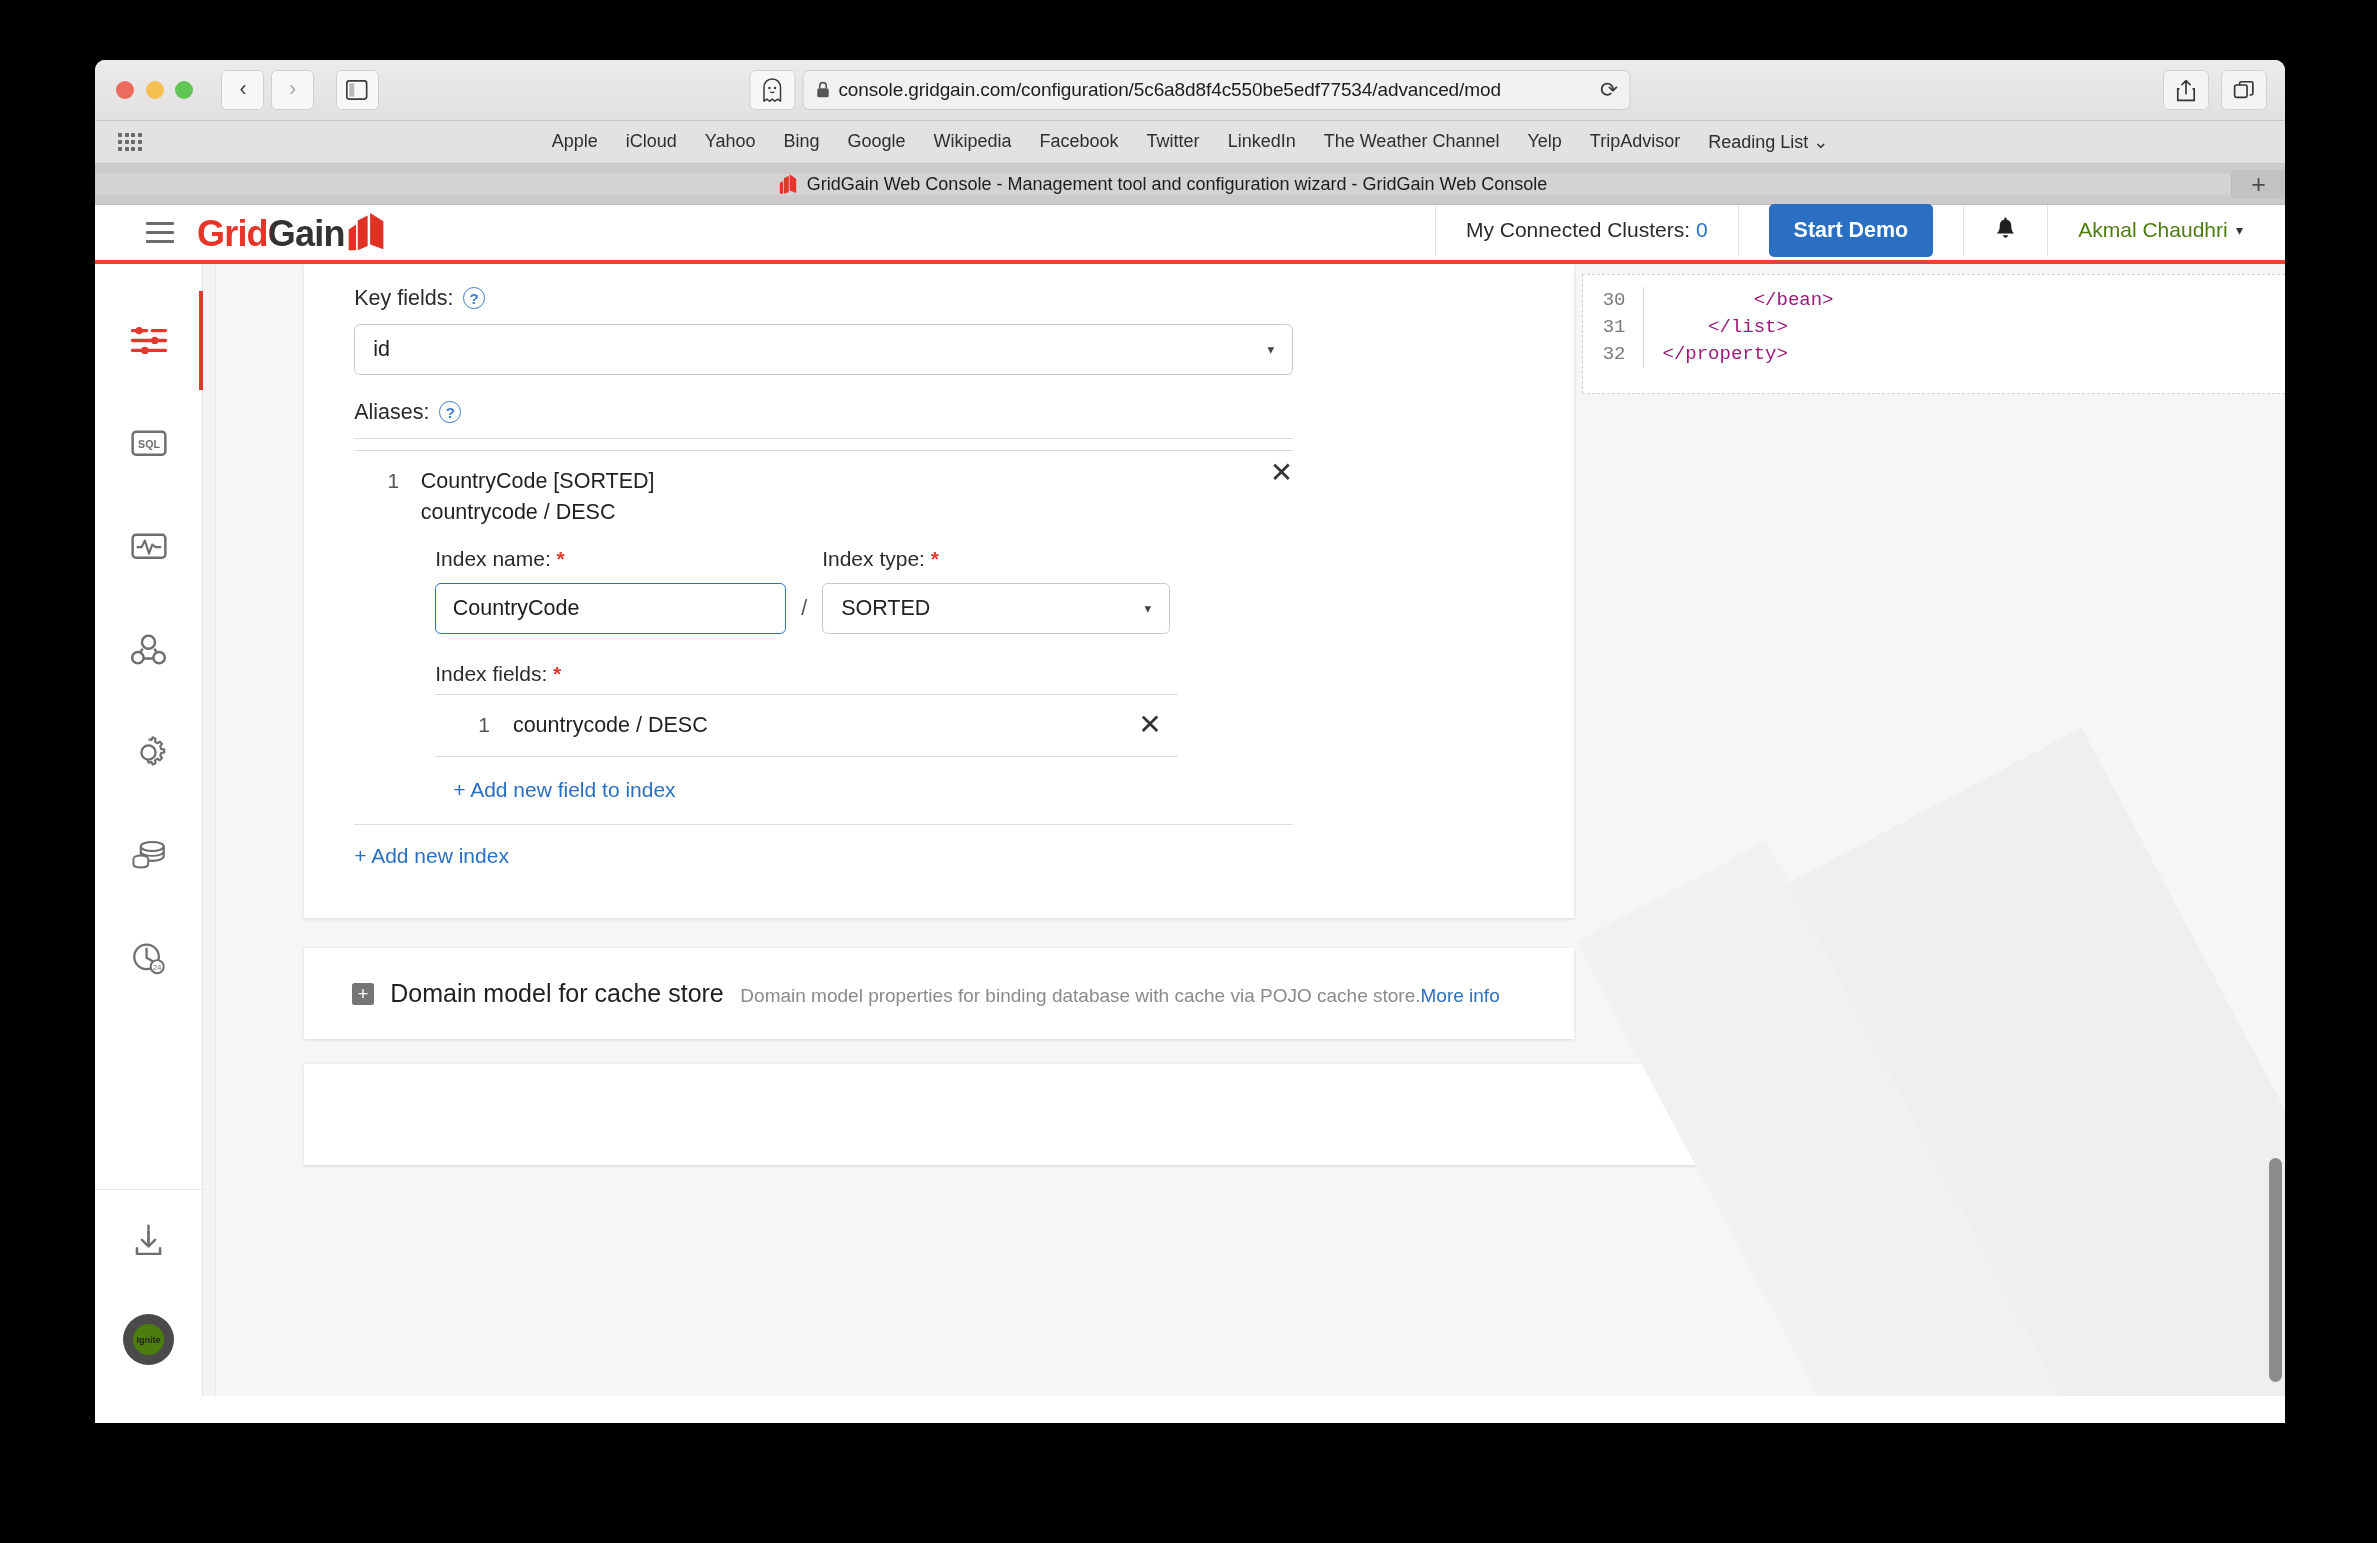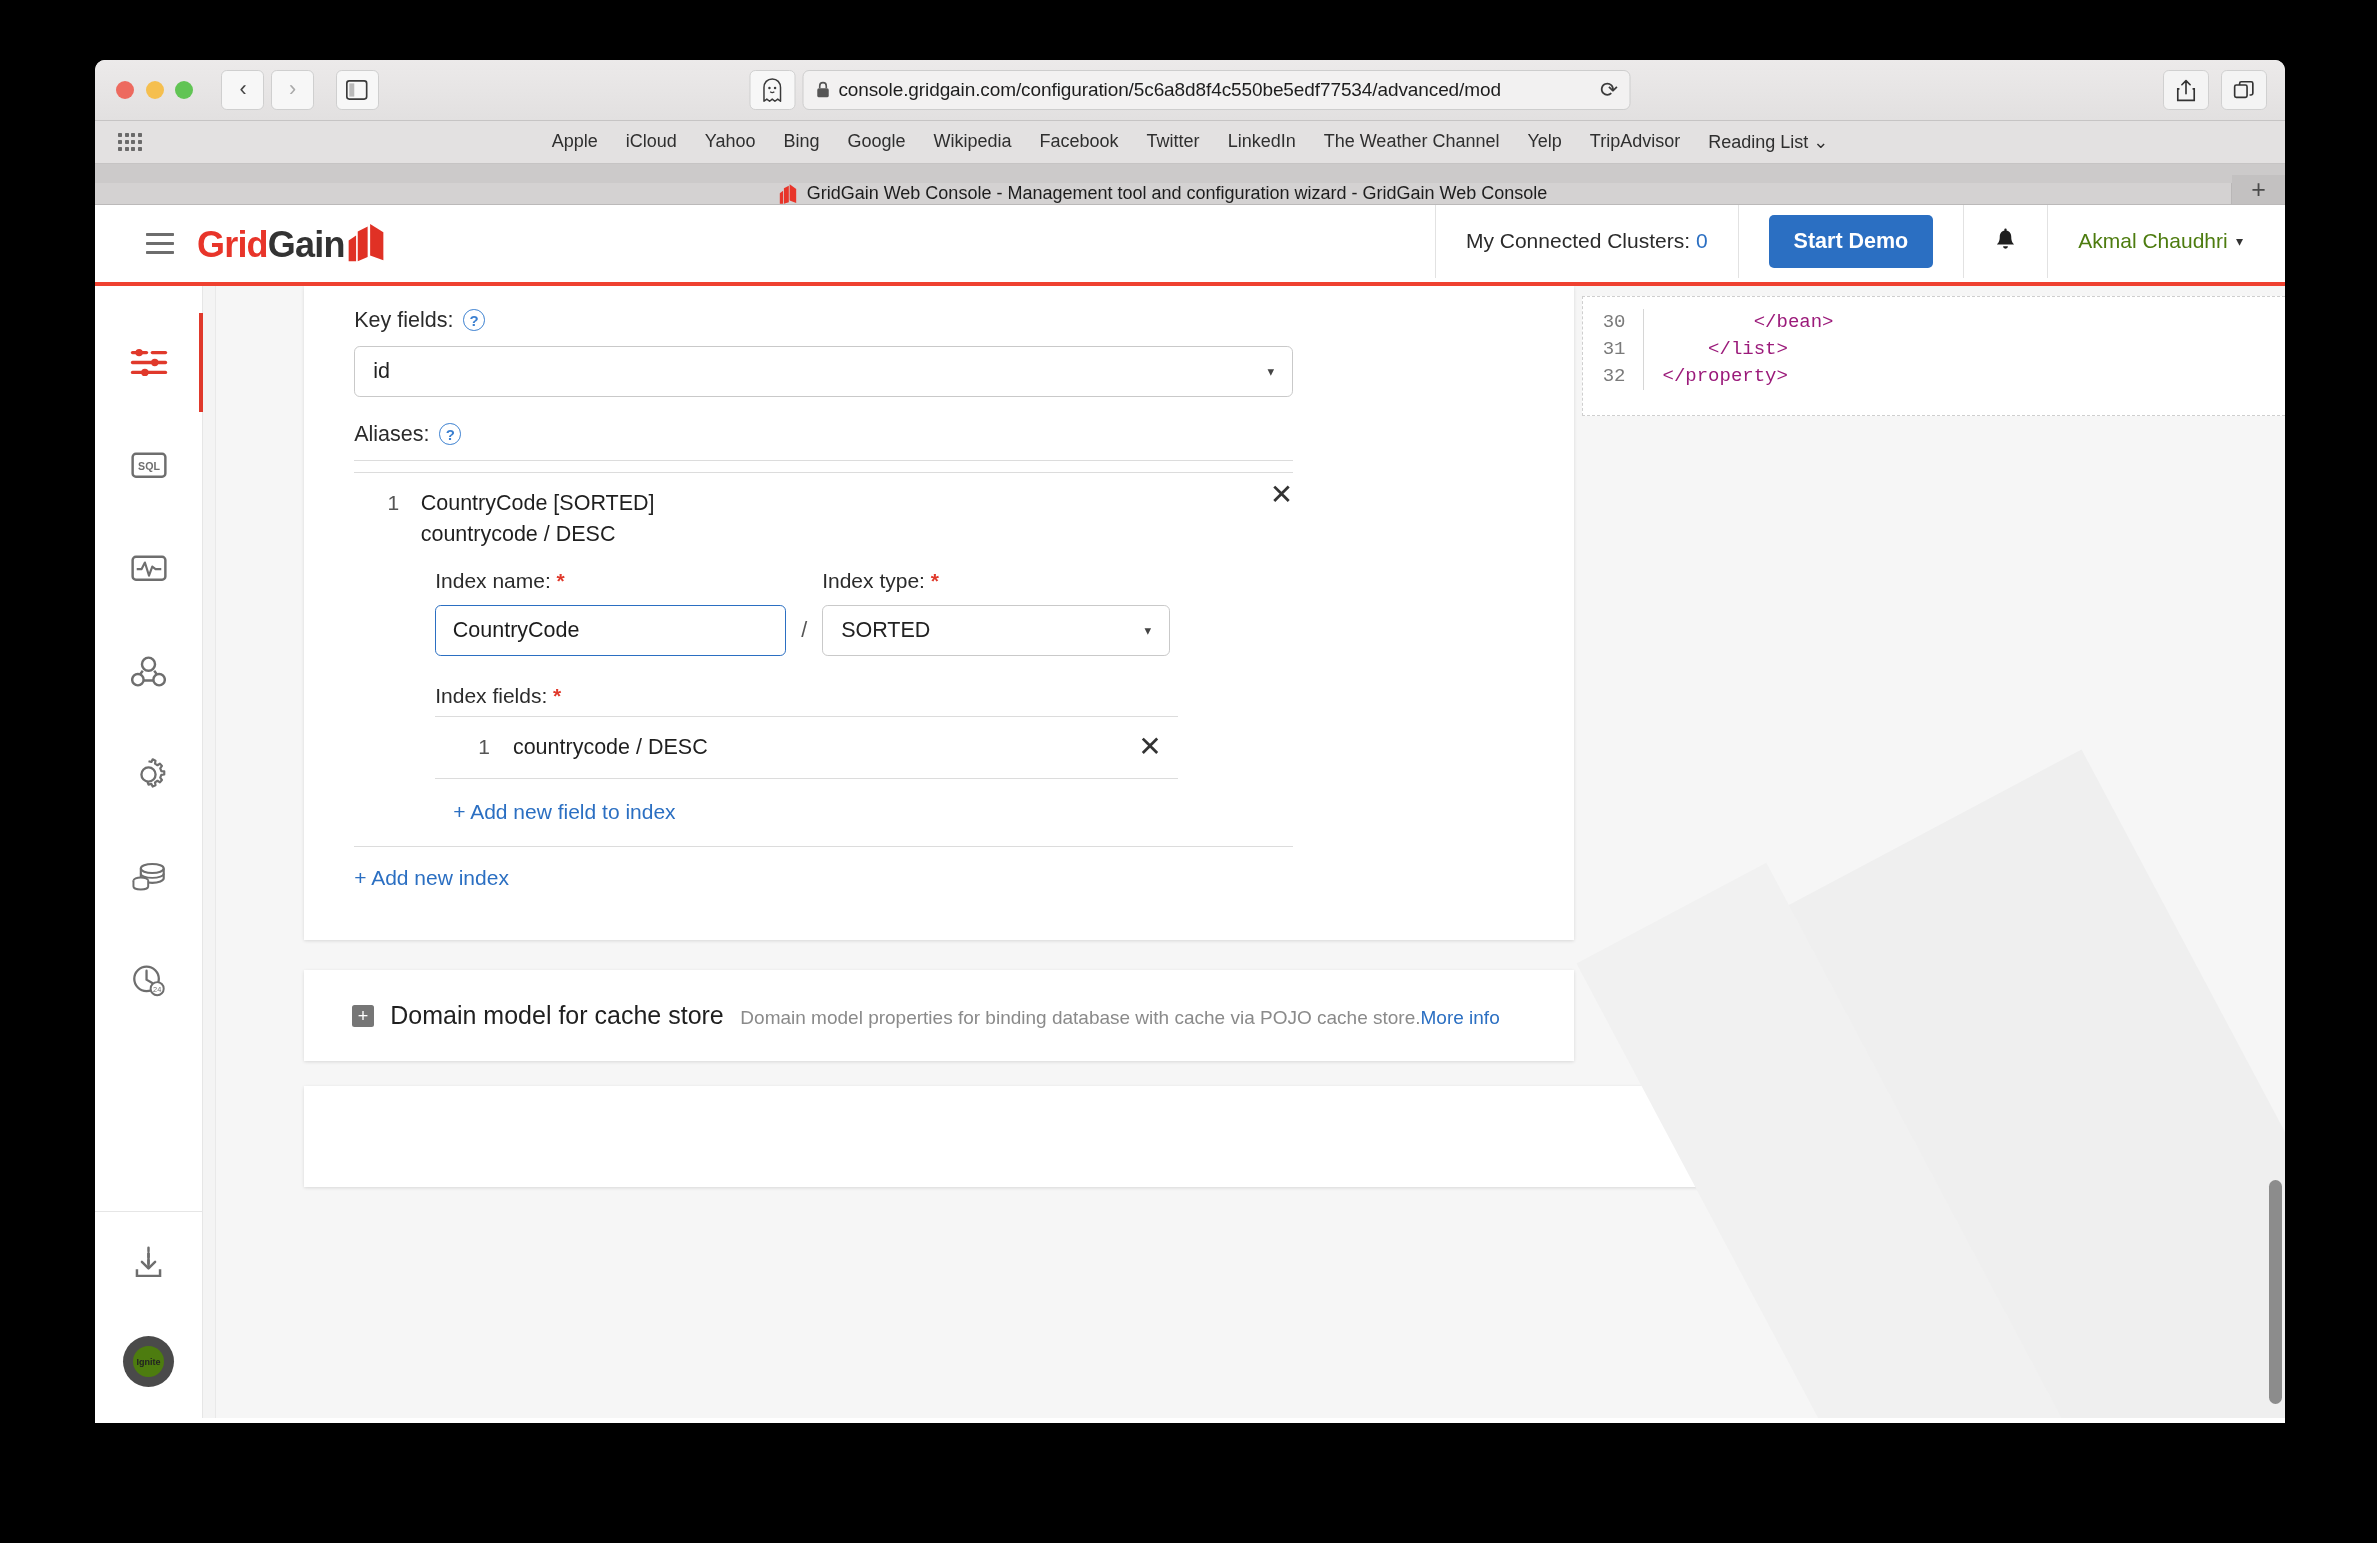--- a/index.html
+++ b/index.html
@@ -97,21 +97,21 @@
   .grid-icon { position: absolute; left: 23px; display: grid; grid-template-columns: repeat(4,4.1px); gap: 2.5px; }
   .grid-icon i { width: 4.1px; height: 4.1px; background: #6a6a6a; border-radius: 0.8px; display: block; }
   .bmlist { display: flex; gap: 28px; margin: 0 auto; font-size: 18px; color: #2f2f2f; white-space: nowrap; }
   .bmlist span { cursor: default; }
 
   
   .tabstrip {
     height: 41px;
     background: #cccaca;
     border-bottom: 0.8px solid #bbb9b9;
-    display: flex; align-items: flex-end;
+    display: flex; align-items: center;
     position: relative;
   }
   .tab {
     flex: 1;
     background: #d4d2d2;
     display: flex; align-items: center; justify-content: center;
     gap: 10px;
     font-size: 18px; color: #1d1d1d;
     border-right: 0.8px solid #b9b7b7;
   }
@@ -120,21 +120,21 @@
     background: #c3c1c1;
     display: flex; align-items: center; justify-content: center;
     font-size: 25px; color: #4a4a4a; font-weight: 300;
   }
   .gg-flag { width: 18px; height: 20px; flex: none; }
 
   
   .app { position: relative; height: 1217px; background: #fff; }
 
   .appheader {
-    height: 81px; background: #fff;
+    height: 59px; background: #fff;
     display: flex; align-items: center;
     border-bottom: 4.1px solid #ef4130;
     position: relative;
   }
   .burger { margin-left: 51px; display: flex; flex-direction: column; gap: 5.8px; }
   .burger i { display: block; width: 28px; height: 3.3px; background: #6d6d6d; border-radius: 0.8px; }
   .logo { margin-left: 23px; display: flex; align-items: flex-end; gap: 2.5px; }
   .logo-text { font-size: 36px; font-weight: bold; letter-spacing: -0.8px; line-height: 1; }
   .logo-text .a { color: #e8352a; }
   .logo-text .b { color: #333; }

